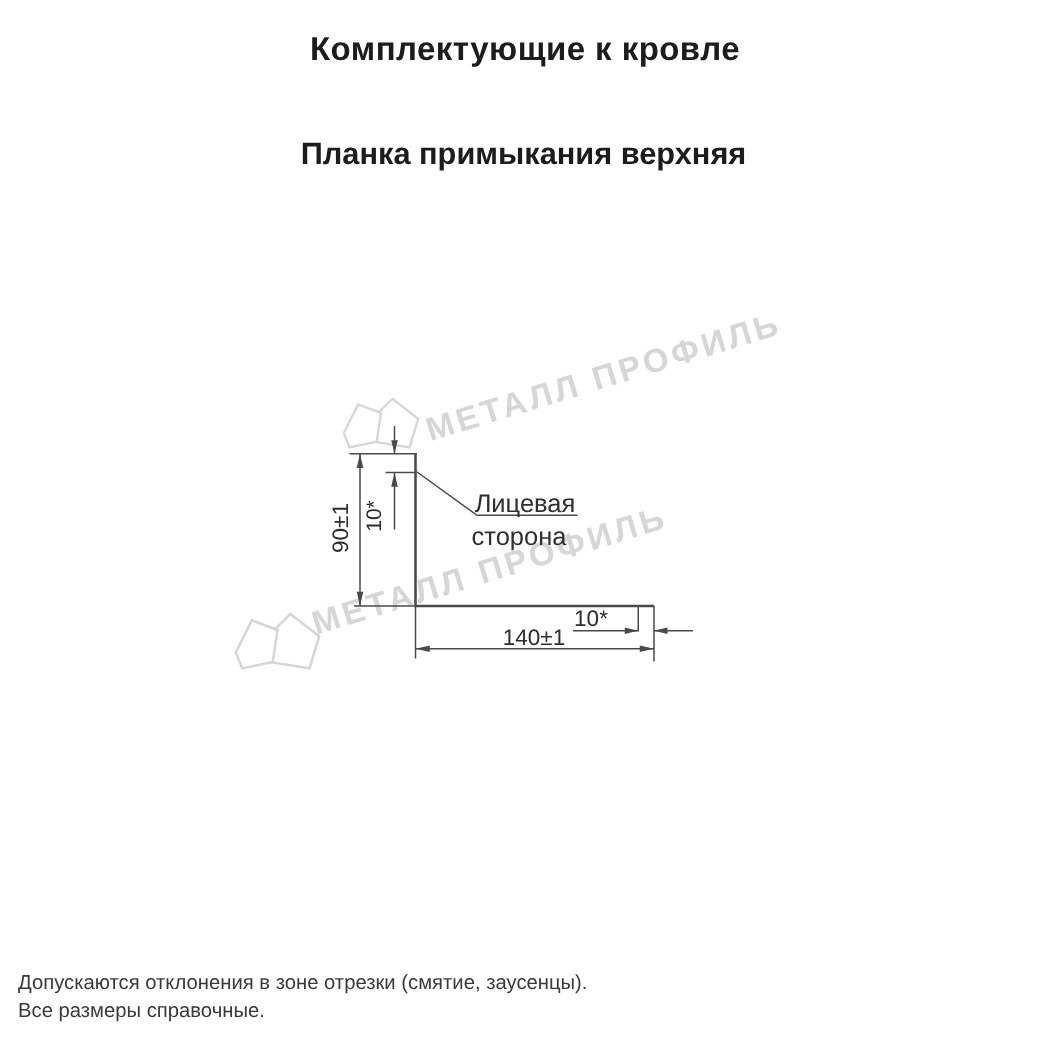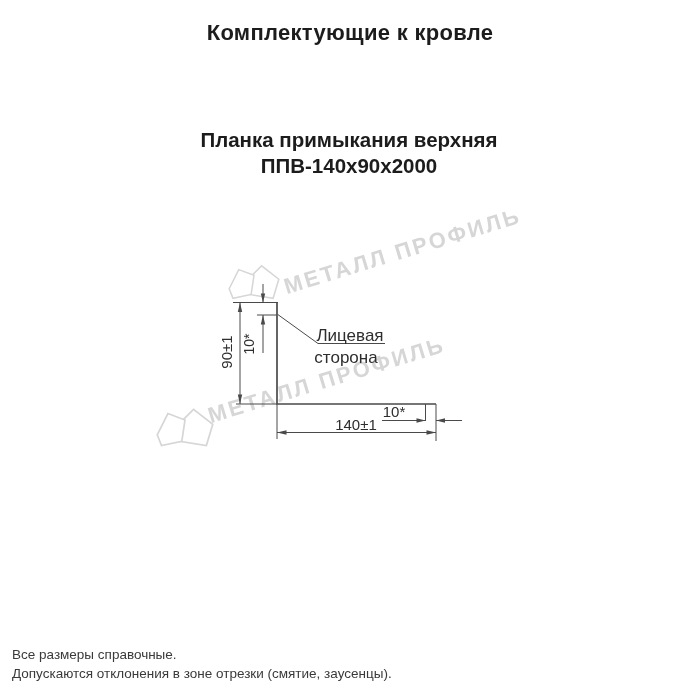--- a/index.html
+++ b/index.html
@@ -7,21 +7,21 @@
     width:700px;height:700px;position:relative;background:#ffffff;
     font-family:"Liberation Sans","DejaVu Sans",sans-serif;overflow:hidden;
   }
   
   .page-title{
     position:absolute;top:20px;left:0;width:700px;text-align:center;
     font-size:22px;font-weight:bold;color:#1c1c1c;letter-spacing:.3px;
   }
   .product-title{
     position:absolute;top:90px;left:0;width:698px;text-align:center;
-    font-size:20.5px;font-weight:bold;color:#1c1c1c;line-height:26px;margin-top:37px;
+    font-size:20.5px;font-weight:bold;color:#1c1c1c;line-height:26px;
   }
   
   .wm-text{
     position:absolute;height:22px;line-height:22px;white-space:nowrap;
     font-size:22px;font-weight:bold;letter-spacing:2.5px;color:#d6d6d6;
     transform:rotate(-17deg);transform-origin:0 100%;
   }
   .wm-logo{position:absolute;}
   
   svg.drawing{position:absolute;left:0;top:0;z-index:2;}
@@ -90,19 +90,18 @@
   <path class="ln" d="M277 432.5 H436"></path>
   <polygon class="ah" points="277,432.5 286.5,430.3 286.5,434.7"></polygon>
   <polygon class="ah" points="436,432.5 426.5,430.3 426.5,434.7"></polygon>
   <text x="356" y="430" text-anchor="middle" font-size="15">140±1</text>
 </svg>
 
 <div class="top-layer">
   <div class="page-title">Комплектующие к кровле</div>
   <div class="product-title">
     <div>Планка примыкания верхняя</div>
-    <div>ППВ-140х90х2000</div>
   </div>
   <div class="footer-notes">
+    <div>Допускаются отклонения в зоне отрезки (смятие, заусенцы).</div>
     <div>Все размеры справочные.</div>
-    <div>Допускаются отклонения в зоне отрезки (смятие, заусенцы).</div>
   </div>
 </div>
 
 </body></html>

